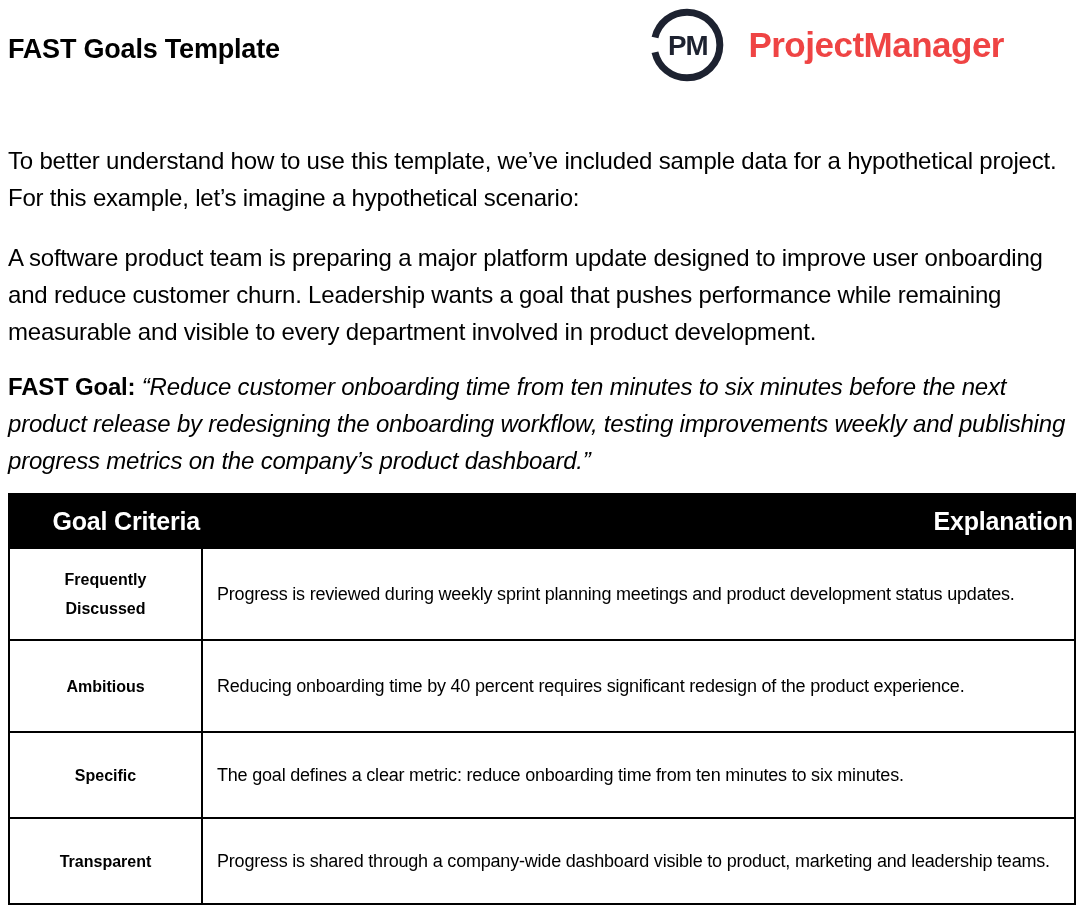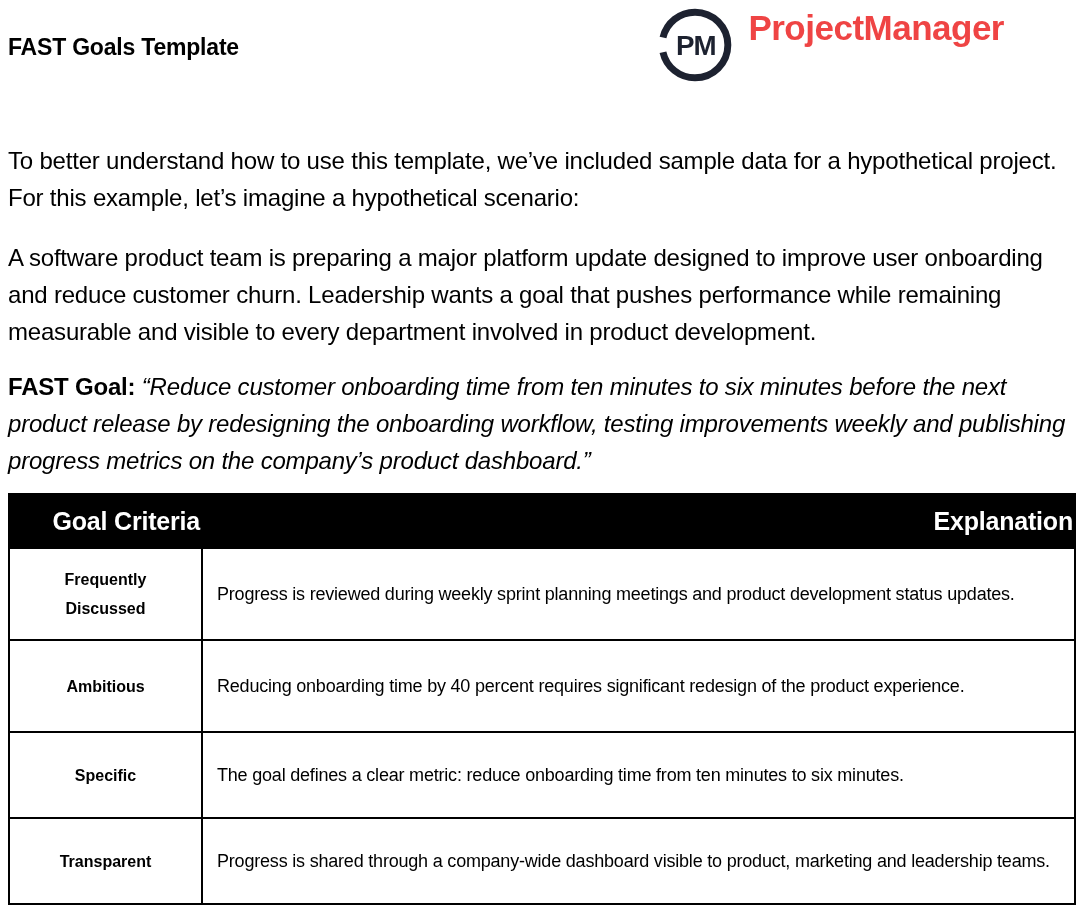--- a/index.html
+++ b/index.html
@@ -14,29 +14,29 @@
   .page { padding: 0 8px; }
 
   
   .doc-header {
     display: flex;
     justify-content: space-between;
     align-items: flex-start;
     padding-top: 8px;
   }
   .doc-title {
-    font-size: 23px;
+    font-size: 27px;
     font-weight: 700;
     letter-spacing: -0.2px;
     margin: 26px 0 0 0;
   }
   .logo {
     display: flex;
-    align-items: flex-start;
-    gap: 16px;
+    align-items: center;
+    gap: 24px;
     margin-right: 72px;
   }
   .logo-mark { display: inline-flex; }
   .logo-text {
     font-size: 35px;
     font-weight: 700;
     letter-spacing: -0.5px;
     color: #ef4444;
   }
 

